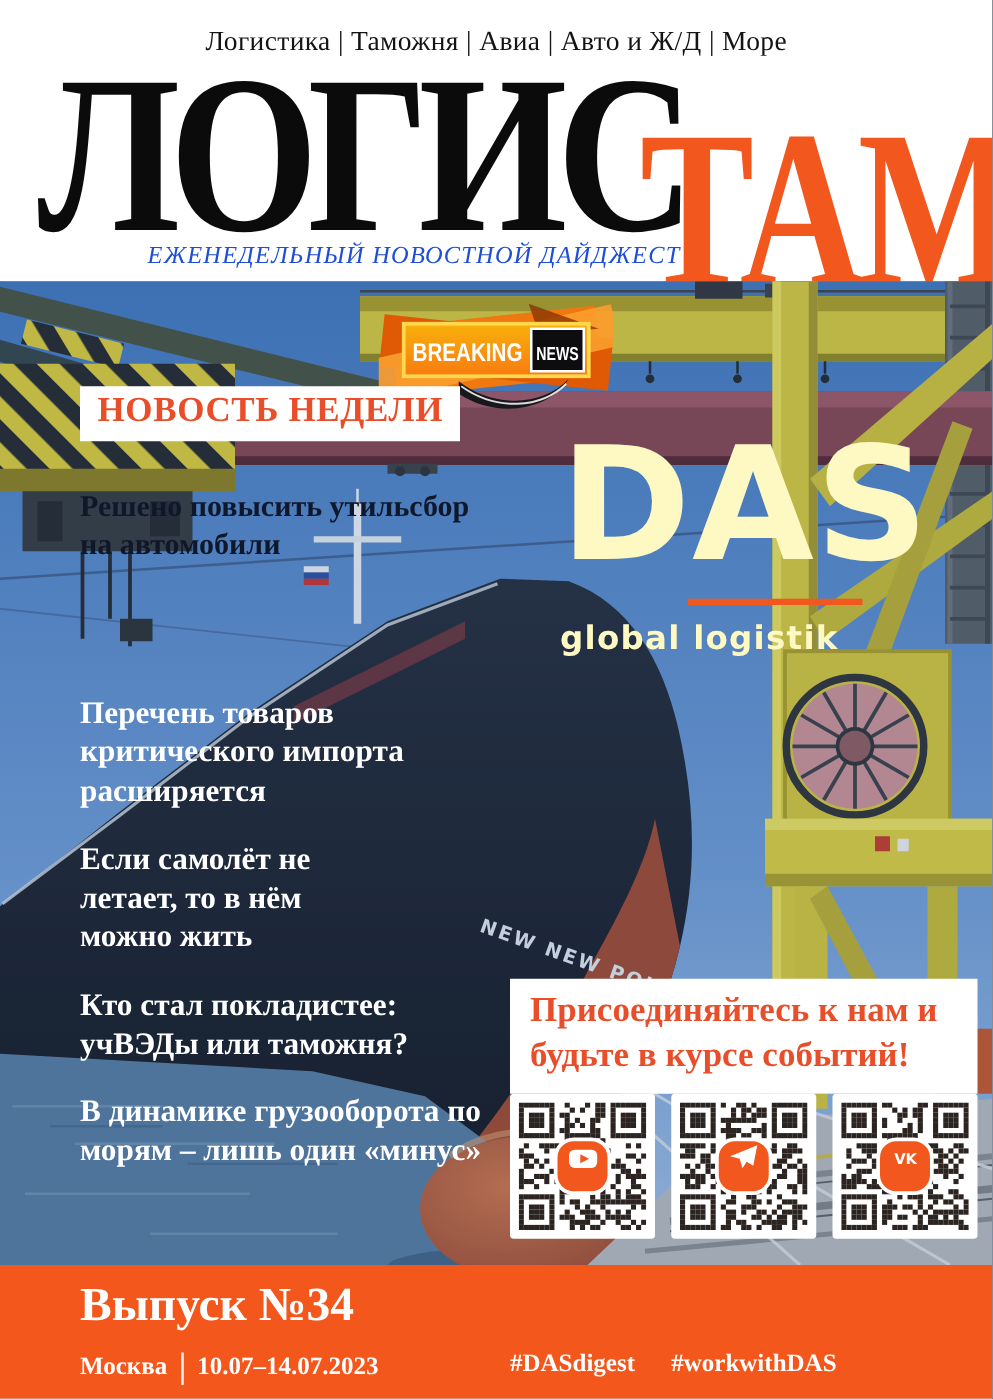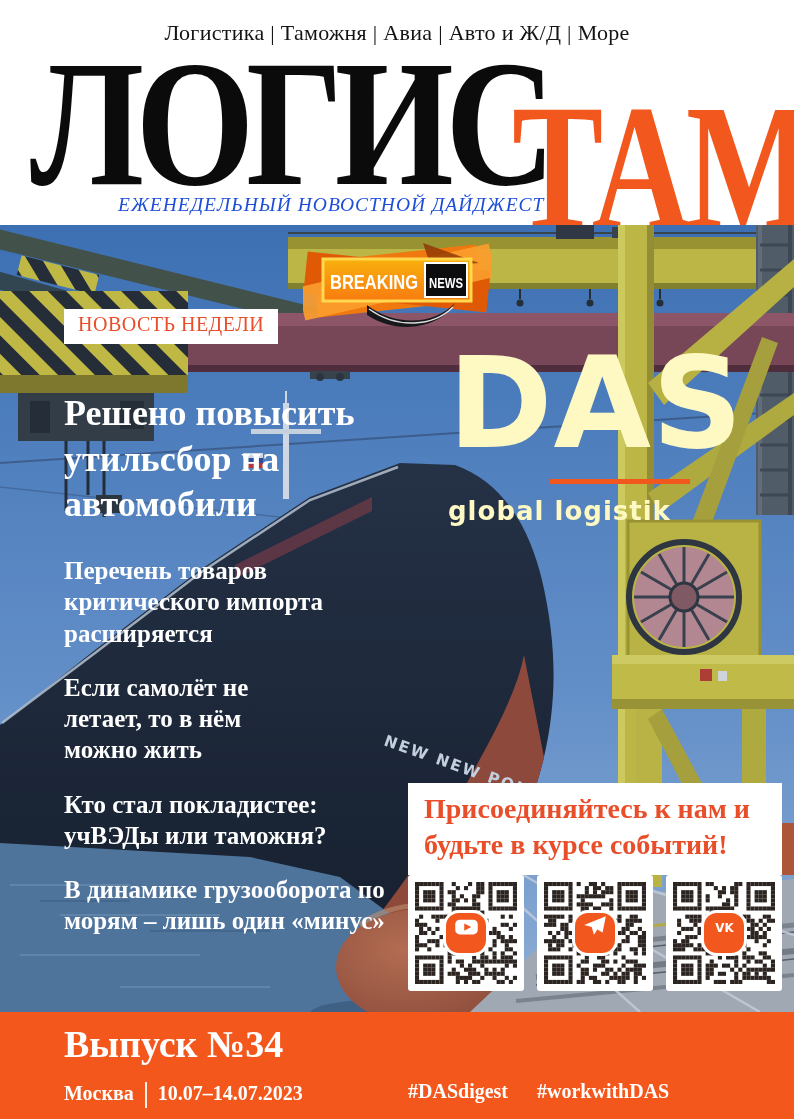--- a/index.html
+++ b/index.html
@@ -21,23 +21,23 @@
   .m-orange{position:absolute;left:512px;top:78px;font-size:180px;line-height:1;font-weight:700;
             letter-spacing:-6px;transform:scaleX(.76);transform-origin:left top;color:var(--accent-orange);}
   .tagline{position:absolute;left:118px;top:194px;font-size:19.5px;font-style:italic;
            letter-spacing:1px;color:#1d4ed8;}
 
   
   .cover{position:absolute;top:225px;left:0;width:794px;height:787px;overflow:hidden;background:#4d7fc0;}
   .scene{position:absolute;inset:0;}
   .badge{position:absolute;left:303px;top:8px;width:188px;height:98px;}
   .week-label{position:absolute;left:64px;top:84px;background:#fff;color:var(--label-red);
-              font-size:20px;font-weight:400;padding:4px 14px 8px;letter-spacing:.5px;}
-  .lead{position:absolute;left:64px;top:166px;width:340px;font-size:36px;font-weight:700;
-        color:#ffffff;line-height:1.27;}
+              font-size:28px;font-weight:700;padding:4px 14px 8px;letter-spacing:.5px;}
+  .lead{position:absolute;left:64px;top:166px;width:340px;font-size:24px;font-weight:700;
+        color:#0f172a;line-height:1.27;}
   .das{position:absolute;left:448px;top:116px;width:344px;text-align:left;color:#fef9c3;}
   .das-title{font-family:"DejaVu Sans",sans-serif;font-weight:700;font-size:126px;line-height:1;letter-spacing:1px;}
   .das-divider{width:140px;height:5px;background:var(--accent-orange);margin:12px auto;}
   .das-sub{font-family:"DejaVu Sans",sans-serif;font-weight:600;font-size:26px;letter-spacing:1px;}
   .hls{position:absolute;left:64px;top:330px;display:flex;flex-direction:column;gap:23px;
        color:#fff;font-weight:700;}
   .hl{font-size:25px;line-height:1.25;}
   .hl-0{width:332px}.hl-1{width:352px}.hl-2{width:248px}.hl-3{width:362px}
   .join{position:absolute;left:408px;top:558px;width:374px;background:#fff;color:var(--label-red);
         font-weight:700;font-size:28px;line-height:1.28;padding:8px 10px 12px 16px;font-family:Liberation Serif, serif;}

